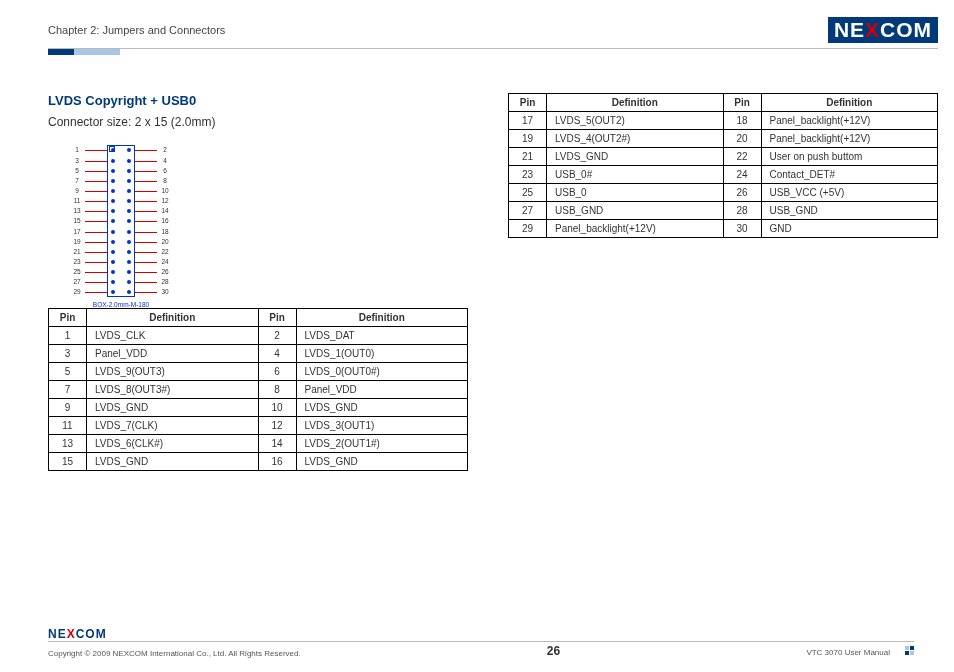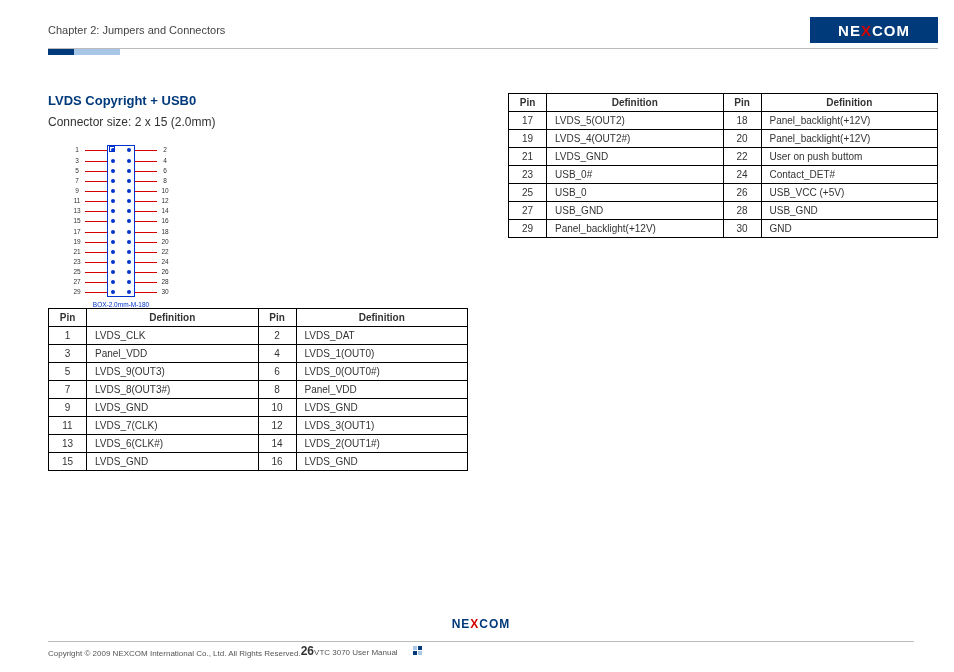--- a/index.html
+++ b/index.html
@@ -19,29 +19,29 @@
     display: flex;
     justify-content: space-between;
     align-items: center;
     height: 24px;
   }
   .chapter-title {
     font-size: 11px;
     color: #444;
   }
   .logo-top {
-    width: 128px;
+    width: 110px;
     height: 26px;
     background: #003a7a;
     display: flex;
     align-items: center;
     justify-content: center;
     color: #fff;
     font-weight: bold;
-    font-size: 15px;
+    font-size: 21px;
     letter-spacing: 1px;
   }
   .logo-top .x { color: #d40000; }
   .rule-top {
     border: none;
     border-top: 1px solid #bbb;
     margin-top: 6px;
   }
   .accent-bar {
     display: flex;
@@ -142,32 +142,31 @@
     left: 48px;
     right: 40px;
   }
   .footer hr {
     border: none;
     border-top: 1px solid #bbb;
     margin-bottom: 2px;
   }
   .footer-row {
     display: flex;
-    justify-content: flex-start;
+    justify-content: space-between;
     align-items: flex-end;
     font-size: 8px;
     color: #555;
   }
   .footer-logo {
     font-size: 12px;
     font-weight: bold;
     color: #003a7a;
     letter-spacing: 1px;
-    margin-bottom: 10px;
-    text-align: center;
+    margin-bottom: 0;
   }
   .footer-logo .x { color: #d40000; }
   .page-num {
     font-size: 12px;
     font-weight: bold;
     color: #333;
   }
   .footer-deco {
     width: 18px;
     height: 12px;

